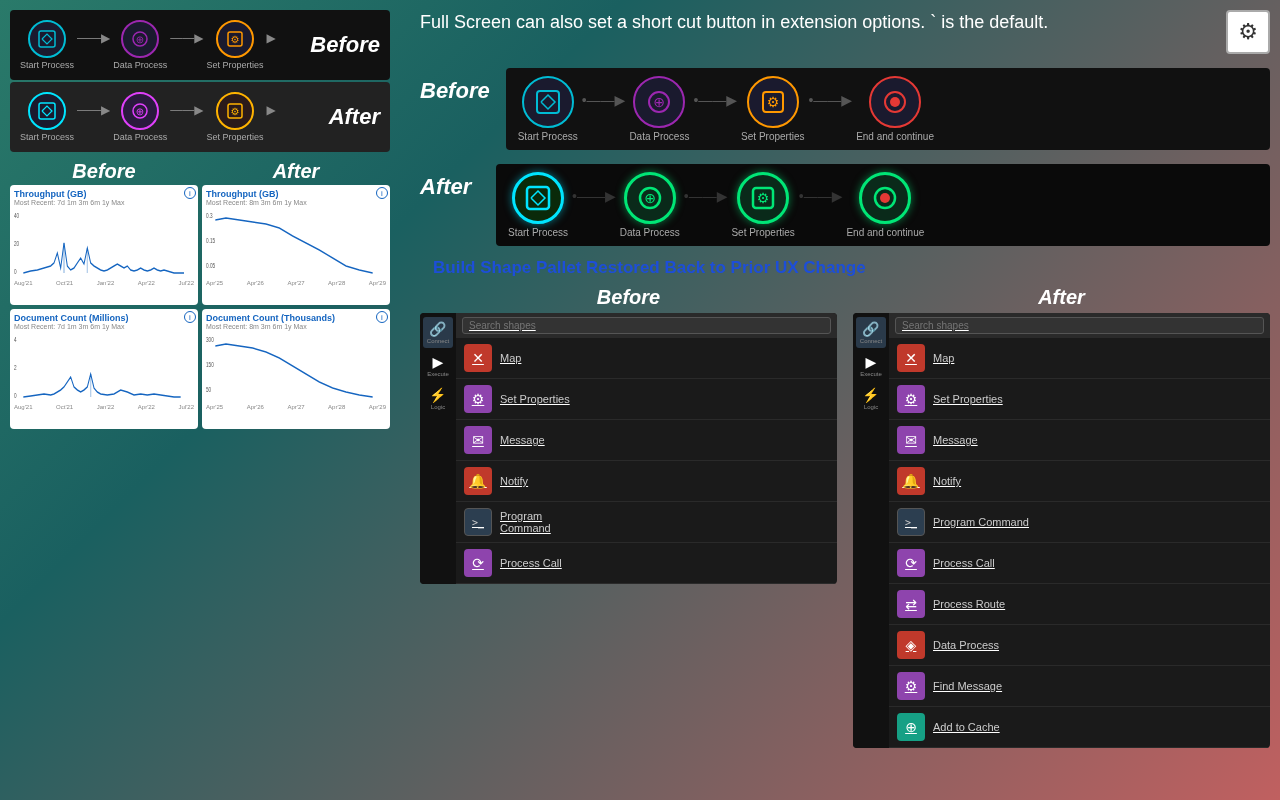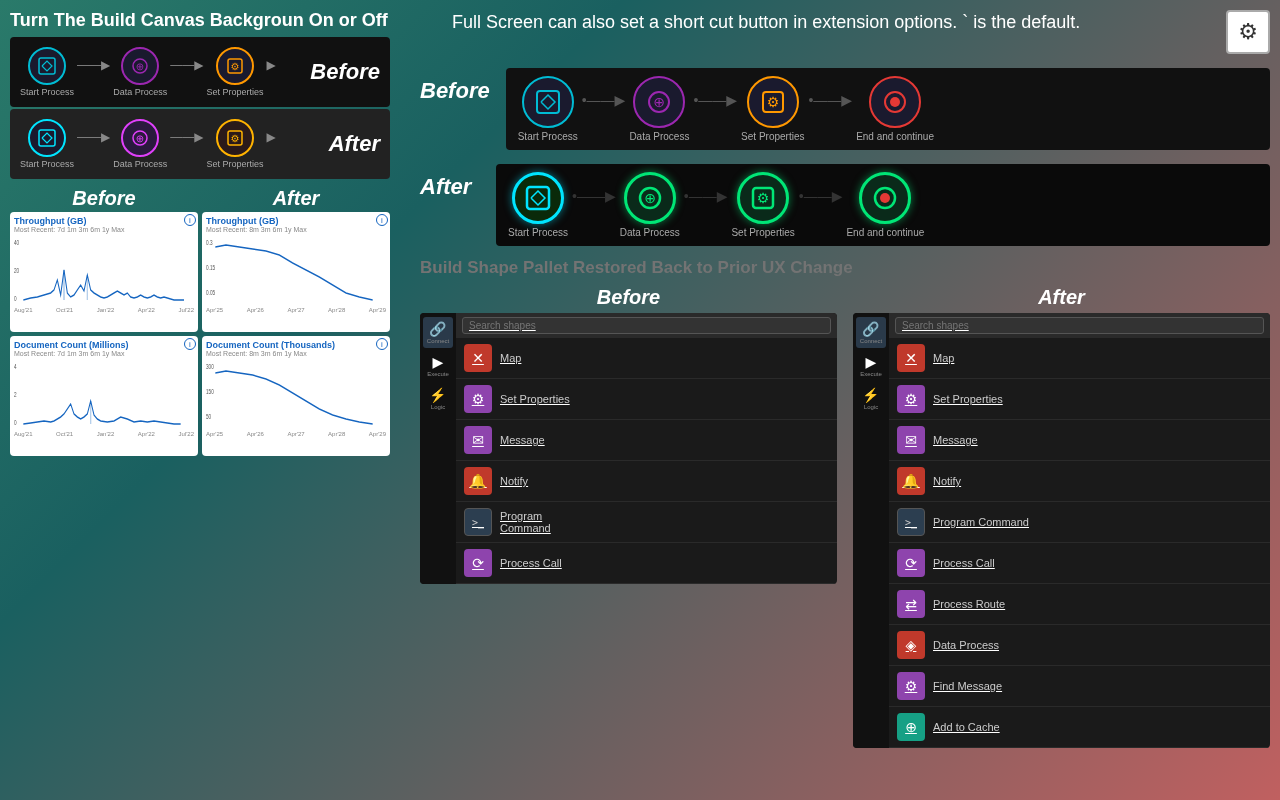--- a/index.html
+++ b/index.html
@@ -202,21 +202,20 @@
       width: 870px;
       padding: 10px;
     }
 
     
     .fullscreen-section {
       display: flex;
       align-items: flex-start;
       margin-bottom: 14px;
       gap: 0;
-      margin-left: 32px;
     }
 
     .fullscreen-text {
       font-size: 18px;
       color: white;
       flex: 1;
       line-height: 1.4;
     }
 
     .gear-button {
@@ -334,22 +333,23 @@
       color: #333;
       font-size: 14px;
       margin: 0 4px;
       margin-bottom: 18px;
     }
 
     
     .shape-pallet-title {
       font-size: 17px;
       font-weight: bold;
-      color: #737373;
+      color: #1d4ed8;
       margin-bottom: 8px;
+      margin-left: 13px;
     }
 
     .shape-pallet-row {
       display: flex;
       gap: 16px;
       align-items: flex-start;
     }
 
     .pallet-column {
       flex: 1;
@@ -463,21 +463,20 @@
     .ic-addcache { background: #16a085; }
 
     
     svg.chart { width: 100%; height: 70px; }
   </style>
 </head>
 <body>
 
 <div class="left-panel">
 
-  <div class="section-title">Turn The Build Canvas Backgroun On or Off</div>
 
   <div class="canvas-before">
     <div class="flow-container">
 
       <div class="flow-node">
         <div class="node-icon-before">
           <svg width="20" height="20" viewBox="0 0 20 20">
             <rect x="2" y="2" width="16" height="16" rx="2" fill="none" stroke="#00bcd4" stroke-width="1.5"></rect>
             <polyline points="5,10 10,5 15,10 10,15 5,10" fill="none" stroke="#00bcd4" stroke-width="1.2"></polyline>
           </svg>

